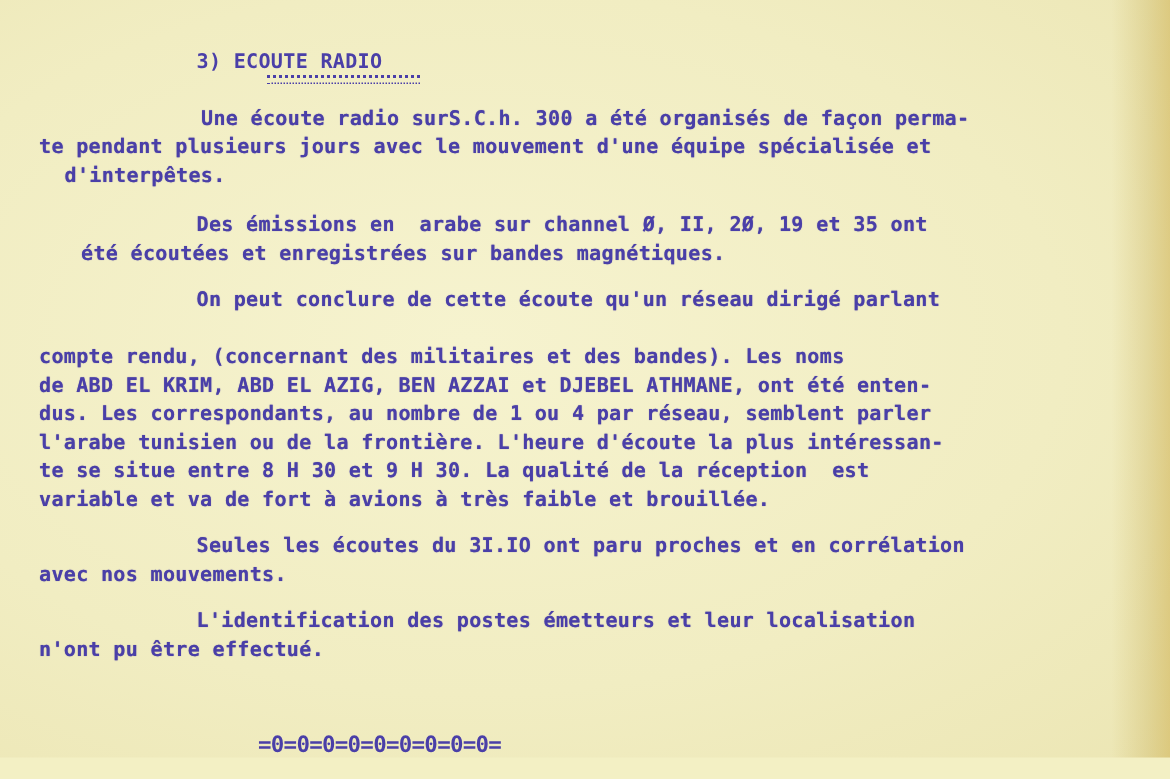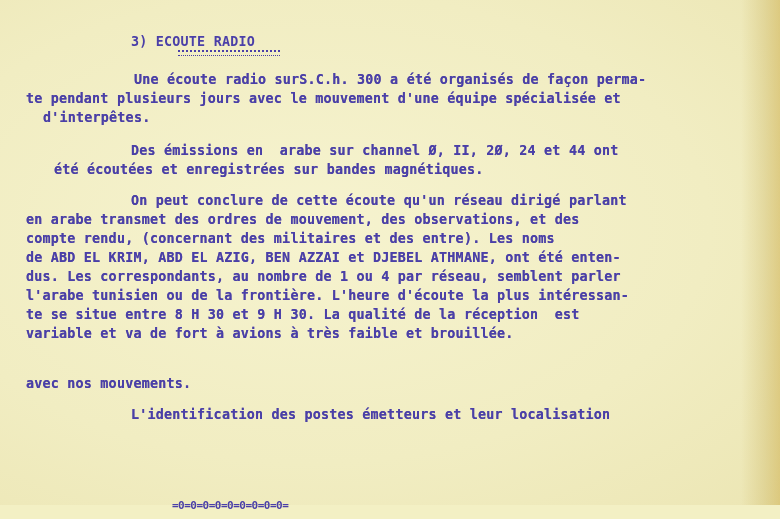--- a/index.html
+++ b/index.html
@@ -33,48 +33,49 @@
   }
   .heading-underline {
     position: absolute;
     left: 178px; top: 50px;
     width: 102px; height: 3px;
     border-top: 2px dotted #4a3fa8;
     border-bottom: 1px dotted #4a3fa8;
   }
   .separator {
     position: absolute;
-    left: 172px; top: 499px;
+    left: 172px; top: 487px;
     white-space: pre;
-    font-size: 11px;
+    font-size: 15px;
     letter-spacing: -0.5px;
   }
 </style>
 </head>
 <body>
 
 <div class="page">
 
   <div class="heading"><span>3)</span> <span>ECOUTE RADIO</span></div>
   <div class="heading-underline"></div>
 
   <div class="line" style="left:134px; top:72px;">Une écoute radio surS.C.h. 300 a été organisés de façon perma-</div>
   <div class="line" style="left:26px; top:91px;">te pendant plusieurs jours avec le mouvement d'une équipe spécialisée et</div>
   <div class="line" style="left:26px; top:110px;margin-left:17px;">d'interpêtes.</div>
 
-  <div class="line" style="left:131px; top:143px;">Des émissions en  arabe sur channel Ø, II, 2Ø, 24 et 44 ont</div>
+  <div class="line" style="left:131px; top:143px;">Des émissions en  arabe sur channel Ø, II, 2Ø, 19 et 35 ont</div>
   <div class="line" style="left:26px; top:162px;margin-left:28px;">été écoutées et enregistrées sur bandes magnétiques.</div>
 
   <div class="line" style="left:131px; top:193px;">On peut conclure de cette écoute qu'un réseau dirigé parlant</div>
-  <div class="line" style="left:26px; top:212px;">en arabe transmet des ordres de mouvement, des observations, et des</div>
-  <div class="line" style="left:26px; top:231px;">compte rendu, (concernant des militaires et des entre). Les noms</div>
+  <div class="line" style="left:26px; top:231px;">compte rendu, (concernant des militaires et des bandes). Les noms</div>
   <div class="line" style="left:26px; top:250px;">de ABD EL KRIM, ABD EL AZIG, BEN AZZAI et DJEBEL ATHMANE, ont été enten-</div>
   <div class="line" style="left:26px; top:269px;">dus. Les correspondants, au nombre de 1 ou 4 par réseau, semblent parler</div>
   <div class="line" style="left:26px; top:288px;">l'arabe tunisien ou de la frontière. L'heure d'écoute la plus intéressan-</div>
   <div class="line" style="left:26px; top:307px;">te se situe entre 8 H 30 et 9 H 30. La qualité de la réception  est</div>
   <div class="line" style="left:26px; top:326px;">variable et va de fort à avions à très faible et brouillée.</div>
 
+  <div class="line" style="left:131px; top:357px;">Seules les écoutes du 3I.IO ont paru proches et en corrélation</div>
   <div class="line" style="left:131px; top:407px;">L'identification des postes émetteurs et leur localisation</div>
 
   <div class="line" style="left:26px; top:376px;">avec nos mouvements.</div>
+  <div class="line" style="left:26px; top:426px;">n'ont pu être effectué.</div>
 
   <div class="separator">=0=0=0=0=0=0=0=0=0=</div>
 </div>
 
 </body></html>

